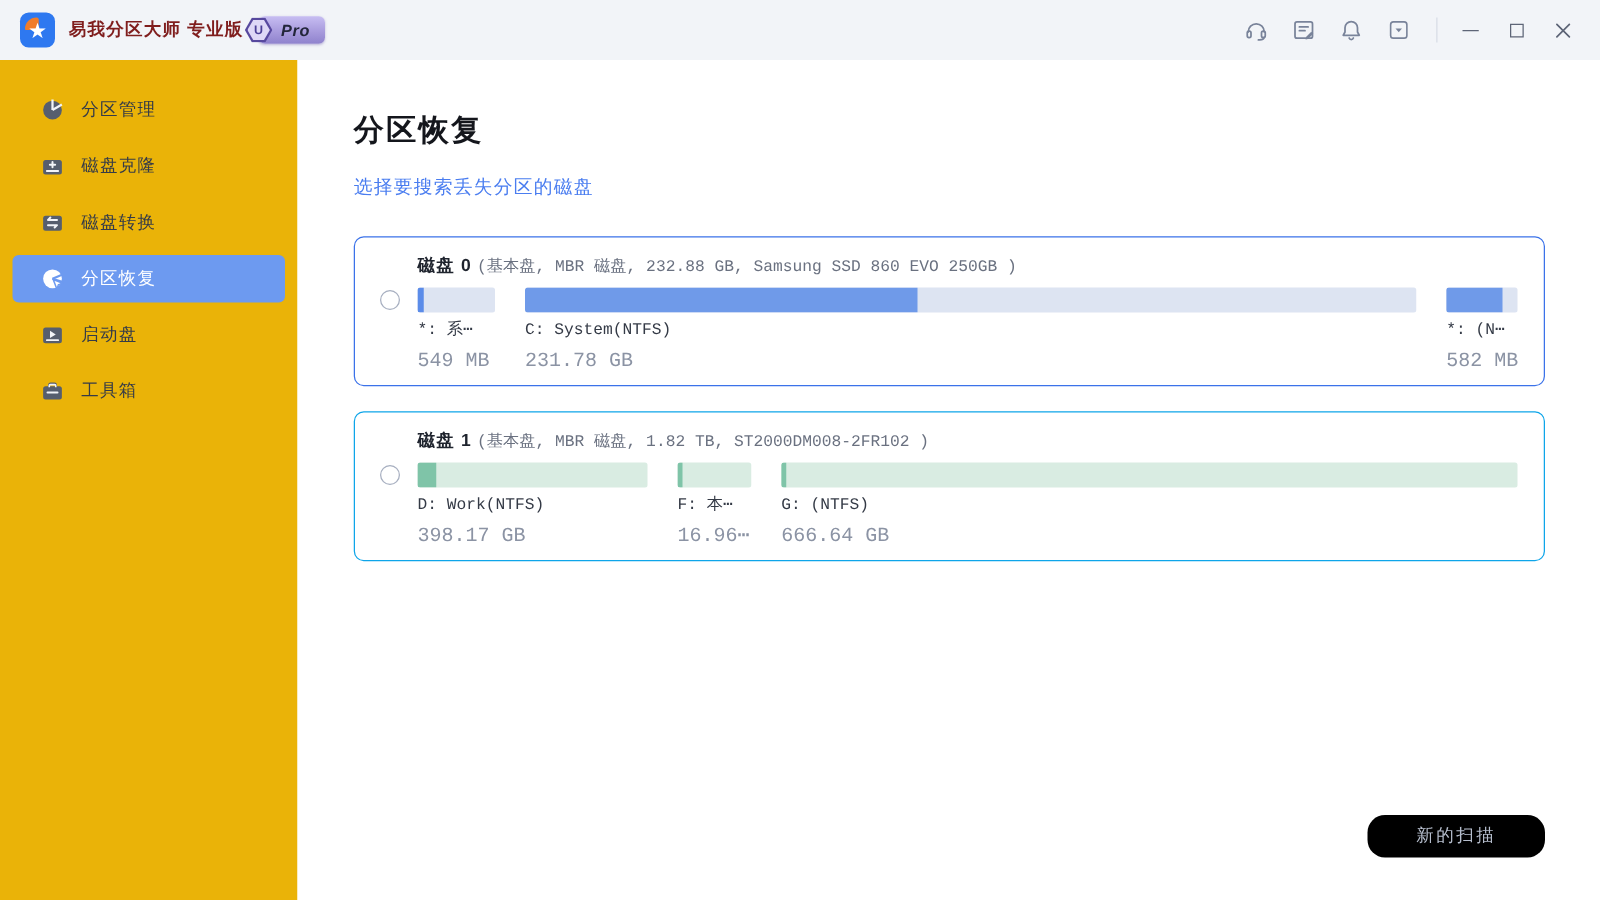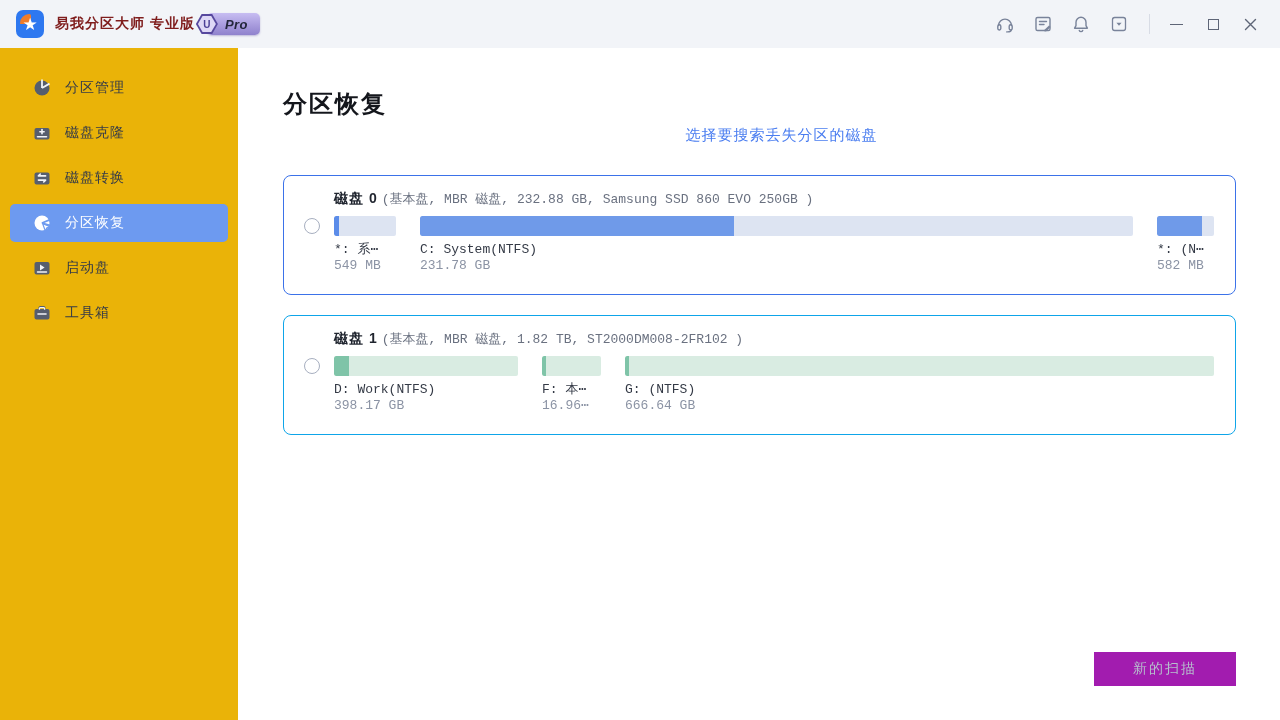--- a/index.html
+++ b/index.html
@@ -45,53 +45,53 @@
     color:#565e6e; }
   .side-item .lbl { margin-left:14px; font-size:14px; color:#353b48; letter-spacing:1px; }
   .side-item.active { --sbg:#6d9af0; background:#6d9af0; color:#fff; }
   .side-item.active .lbl { color:#fff; }
   .nav-ic .cut { stroke:var(--sbg); }
   .nav-ic .cutf { fill:var(--sbg); }
 
   
   .main { position:absolute; top:48px; left:238px; width:1042px; height:672px; background:#fff; }
   .page-title { margin:40px 0 0 45px; font-size:24px; font-weight:700; color:#14161c; letter-spacing:2px; }
-  .page-subtitle { margin:6px 0 0 45px; font-size:15px; color:#4a7df0; letter-spacing:1px; cursor:pointer;text-align:center; }
+  .page-subtitle { margin:20px 0 0 45px; font-size:15px; color:#4a7df0; letter-spacing:1px; cursor:pointer; }
 
   .disk-card { margin:30px 44px 0 45px; height:120px; border-radius:8px; border:1px solid #0ea5e9;
     padding:13px 21px 0 20px; cursor:pointer; background:#fff; }
   .disk-card.selected { border:1px solid #3b72e9; }
   .disk-card + .disk-card { margin-top:20px; }
   .disk-head { margin-left:30px; height:20px; display:flex; align-items:center; }
   .disk-name { font-size:14px; font-weight:700; color:#1f242e; letter-spacing:1px; }
   .disk-info { margin-left:4px; font-size:13px; color:#6a7180; }
   .disk-row { margin-top:7px; display:flex; align-items:flex-start; }
   .radio { width:16px; height:16px; margin:2px 14px 0 0; border-radius:50%;
     border:1px solid #a7afc0; background:#fff; flex:0 0 auto; cursor:pointer; }
   .parts { flex:1; display:flex; gap:24px; }
   .part { min-width:0; }
   .pbar { height:20px; border-radius:2px; position:relative; overflow:hidden; }
   .pbar .fill { position:absolute; left:0; top:0; height:100%; display:block; border-radius:2px 0 0 2px; }
   .disk0 .pbar { background:#dde4f2; }
   .disk0 .fill { background:#6f9ae9; }
   .disk1 .pbar { background:#d9ece2; }
   .disk1 .fill { background:#7fc4a8; }
   .plabel { margin-top:6px; font-size:13px; color:#30364233; color:#343a46; line-height:15px; white-space:nowrap; }
-  .psize { margin-top:2px; font-size:13px; color:#8b93a4; line-height:14px; white-space:nowrap; }
+  .psize { margin-top:11px; font-size:16px; color:#8b93a4; line-height:14px; white-space:nowrap; }
 
   .d0p0 { width:62px; }  .d0p0 .fill { width:5px; background:#5b8ce9; }
   .d0p1 { flex:1; }      .d0p1 .fill { width:44%; }
   .d0p2 { width:57px; }  .d0p2 .fill { width:79%; }
   .d1p0 { width:184px; } .d1p0 .fill { width:15px; }
   .d1p1 { width:300px; } .d1p1 .fill { width:52px; }
   .d1p2 { width:59px; }  .d1p2 .fill { width:4px; }
   .d1p3 { flex:1; }      .d1p3 .fill { width:4px; }
 
   .scan-btn { position:absolute; right:44px; bottom:34px; width:142px; height:34px;
-    border:none; border-radius:0; background:#a21caf; color:#b6becd; font-size:14px;
+    border:none; border-radius:14px; background:#000000; color:#b6becd; font-size:14px;
     letter-spacing:2px; font-family:inherit; }
 </style>
 </head>
 <body>
 
 <div class="titlebar">
   <div class="logo">
     <span class="wedge"></span>
     <span class="star">★</span>
   </div>

